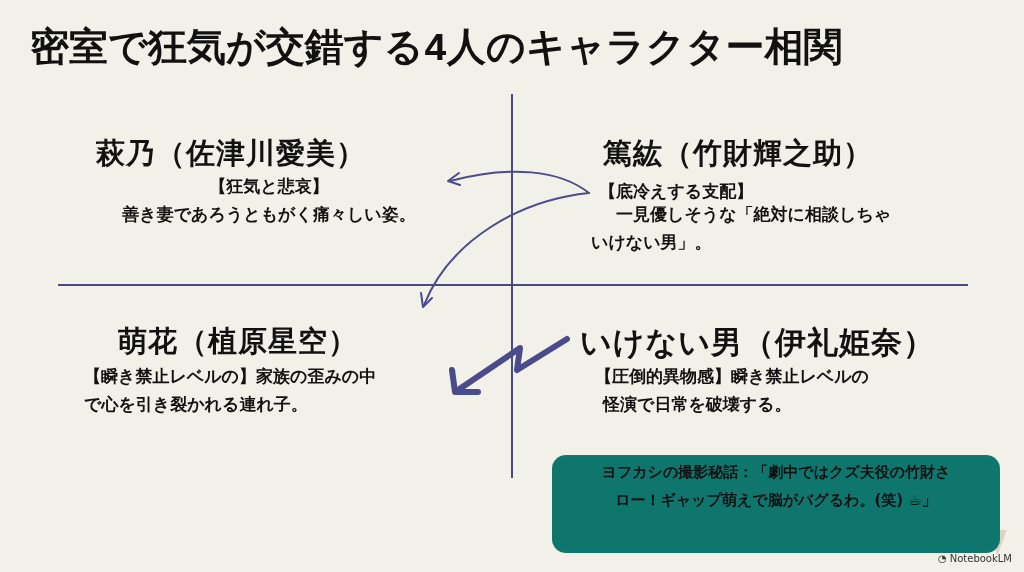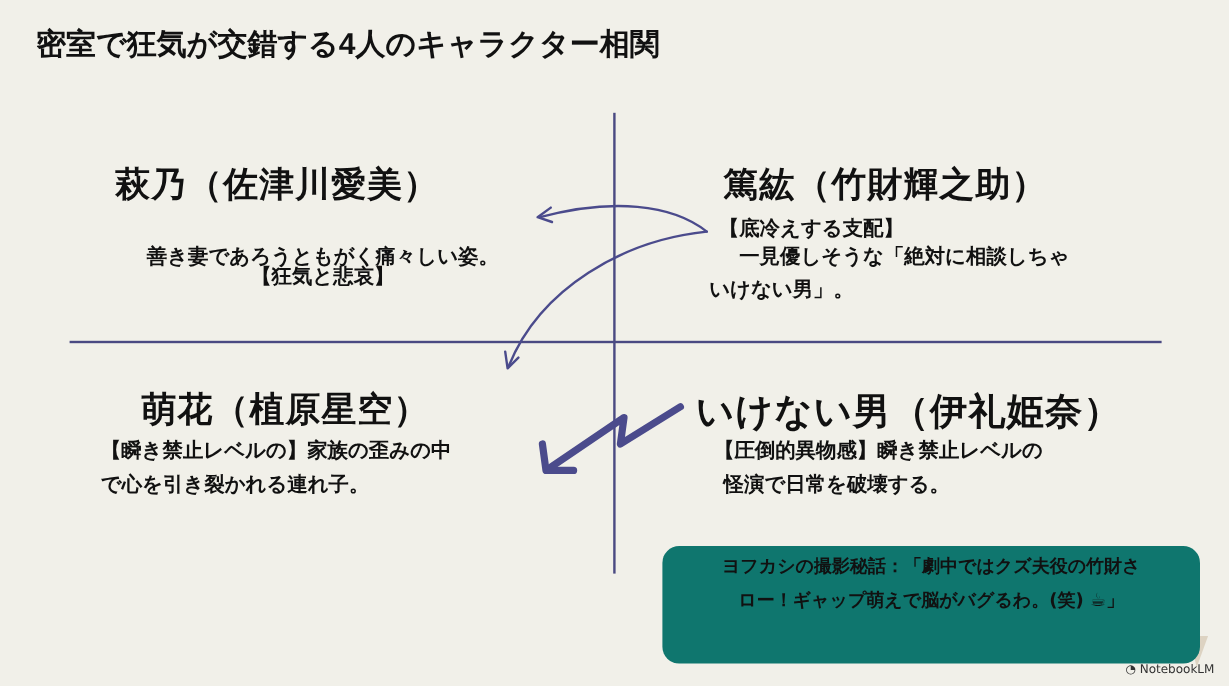--- a/index.html
+++ b/index.html
@@ -5,22 +5,22 @@
   html, body { margin: 0; padding: 0; }
   body {
     width: 1024px; height: 572px; overflow: hidden;
     background: #f1f0e9;
     position: relative;
     font-family: "DejaVu Sans", sans-serif;
     color: #111;
   }
   .title {
     position: absolute; left: 30px; top: 20px;
-    font-family: Liberation Sans, sans-serif;
-    font-size: 25px; font-weight: bold; letter-spacing: 0px;
+    font-family: Liberation Mono, monospace;
+    font-size: 39px; font-weight: bold; letter-spacing: 0px;
     white-space: nowrap;
     text-align: center;
   }
   .axis-v { position: absolute; left: 511px; top: 94px; width: 2px; height: 384px; background: #4a4a82; }
   .axis-h { position: absolute; left: 58px; top: 284px; width: 910px; height: 2px; background: #4a4a82; }
   .name {
     position: absolute; font-size: 29px; font-weight: bold; white-space: nowrap; letter-spacing: 1px; margin-top: 16px;
   }
   .desc {
     position: absolute; font-size: 17px; font-weight: bold; line-height: 28px; white-space: nowrap;
@@ -61,21 +61,21 @@
     <path d="M421,293 L423,307 L432,298"></path>
   </g>
 
   <g fill="none" stroke="#4b4b8c" stroke-width="6" stroke-linecap="round" stroke-linejoin="round">
     <path d="M567,339 L517,370 L520,348 L458,390"></path>
     <path d="M452,370 L455,392 L478,392"></path>
   </g>
 </svg>
 
 <div class="name" style="left:96px; top:118px;">萩乃（佐津川愛美）</div>
-<div class="desc center" style="left:84px; top:172px; width:370px;margin-top:45px;">【狂気と悲哀】</div>
+<div class="desc center" style="left:84px; top:172px; width:370px;">【狂気と悲哀】</div>
 <div class="desc center" style="left:84px; top:200px; width:370px;">善き妻であろうともがく痛々しい姿。</div>
 
 <div class="name" style="left:603px; top:118px;">篤紘（竹財輝之助）</div>
 <div class="desc" style="left:599px; top:177px;">【底冷えする支配】</div>
 <div class="desc" style="left:591px; top:200px;margin-left:25px;">一見優しそうな「絶対に相談しちゃ</div>
 <div class="desc" style="left:591px; top:228px;">いけない男」。</div>
 
 <div class="name" style="left:118px; top:306px;">萌花（植原星空）</div>
 <div class="desc" style="left:84px; top:362px;">【瞬き禁止レベルの】家族の歪みの中</div>
 <div class="desc" style="left:84px; top:390px;">で心を引き裂かれる連れ子。</div>

